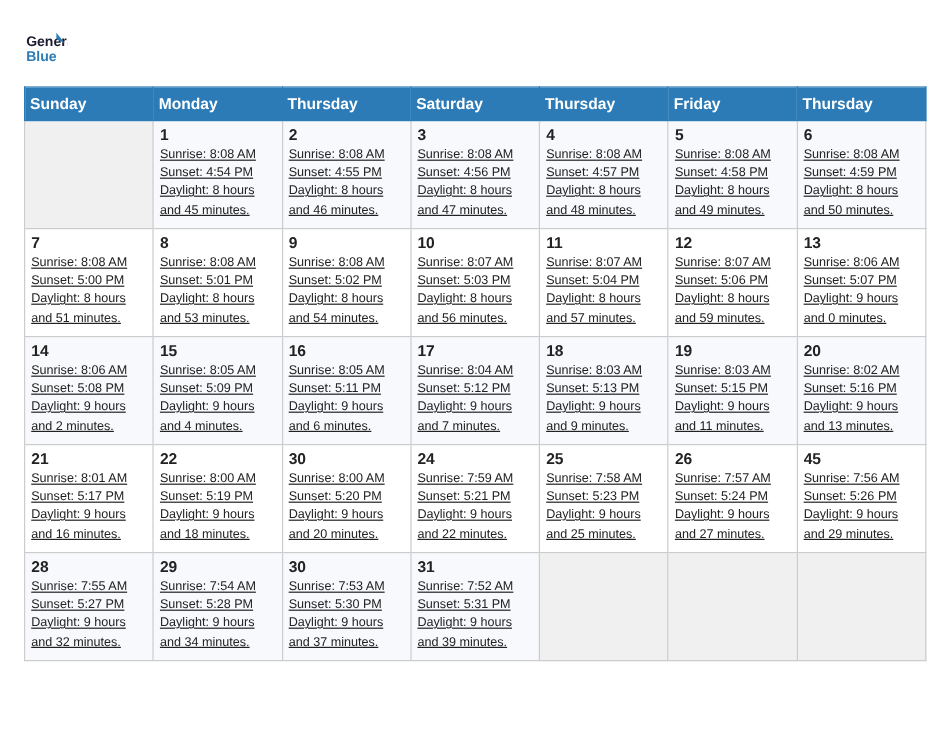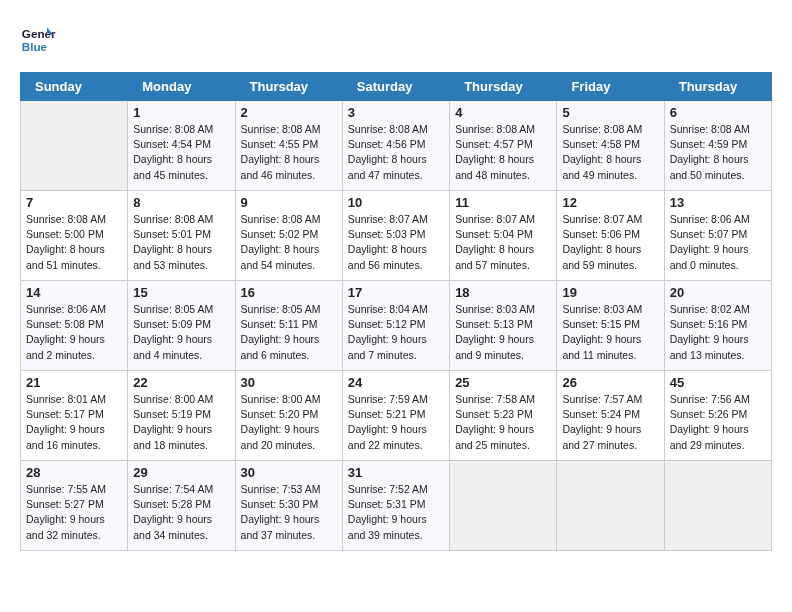--- a/index.html
+++ b/index.html
@@ -40,21 +40,21 @@
     table {
       width: 100%;
       border-collapse: collapse;
       table-layout: fixed;
     }
     thead tr th {
       background-color: #2c7bb6;
       color: #fff;
       font-size: 13px;
       font-weight: bold;
-      padding: 6px 14px;
+      padding: 6px 4px;
       text-align: left;
       border: 1px solid #2c7bb6;
     }
     tbody tr td {
       border: 1px solid #ccc;
       vertical-align: top;
       padding: 4px 5px;
       height: 90px;
       font-size: 11px;
       color: #222;
@@ -65,20 +65,21 @@
     }
     .day-number {
       font-weight: bold;
       font-size: 13px;
       margin-bottom: 2px;
     }
     .day-info {
       font-size: 10.5px;
       line-height: 1.45;
       color: #222;
+      text-decoration: underline;
     }
     .empty-cell {
       background: #f0f0f0 !important;
     }
   </style>
 </head>
 <body>
 
 <div class="header">
   <div class="logo">

